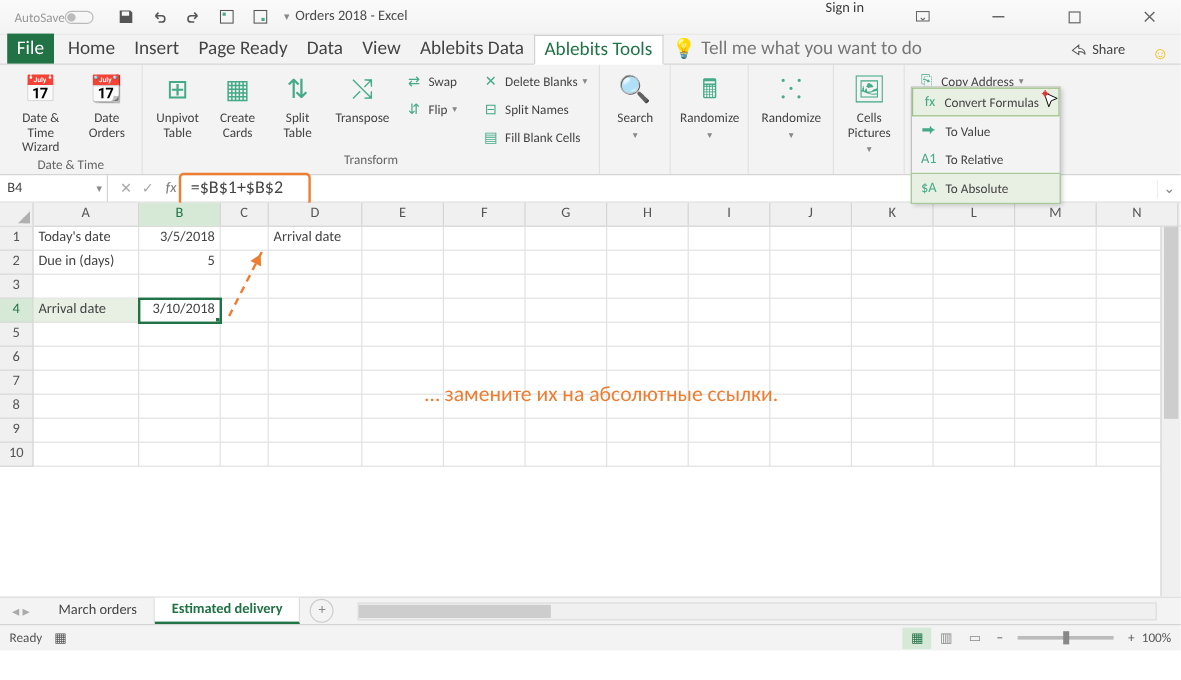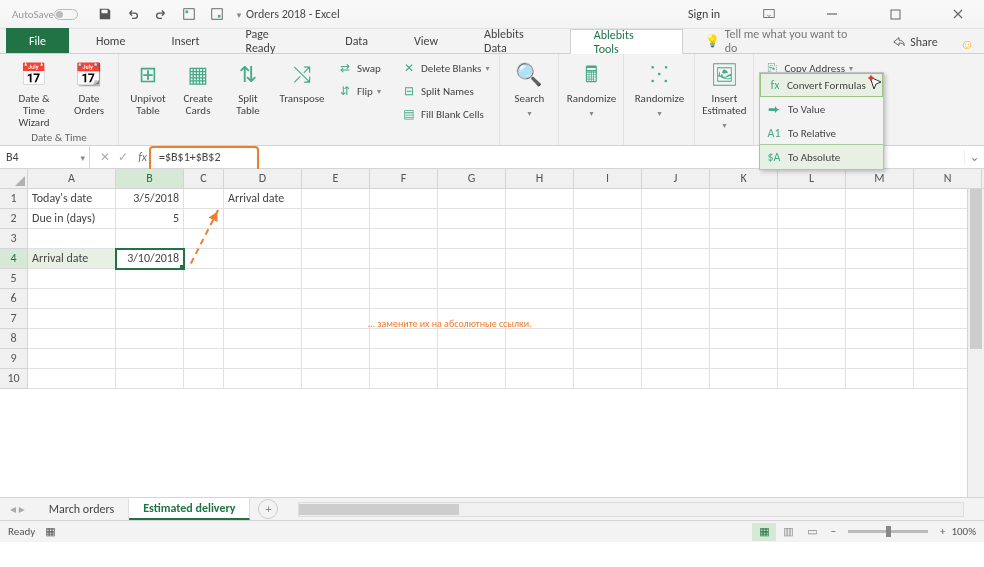--- a/index.html
+++ b/index.html
@@ -4,25 +4,25 @@
 <style>
 *{box-sizing:border-box;margin:0;padding:0;font-family:"Segoe UI",Calibri,sans-serif;user-select:none}
 body{width:984px;height:567px;background:#fff;overflow:hidden;font-size:12px;color:#444;position:relative}
 .titlebar{height:29px;background:linear-gradient(#fafafa,#f3f3f3);display:flex;align-items:center;border-bottom:1px solid #e1e1e1;padding:0 4px}
 .autosave{color:#999;font-size:11px;display:flex;align-items:center;gap:0;padding:0 8px}
 .autosave-toggle{display:inline-block;width:24px;height:11px;border:1px solid #bbb;border-radius:6px;position:relative}
 .autosave-toggle::after{content:"";position:absolute;left:1px;top:1px;width:7px;height:7px;border-radius:50%;background:#bbb}
 .qat{display:flex;gap:2px;margin-left:6px}
 .qat-btn{width:26px;height:22px;display:flex;align-items:center;justify-content:center;color:#555;cursor:pointer}
 .title-center{flex:1;color:#4a4a4a;font-size:12px}
-.title-right{display:flex;align-items:center;gap:19px}
+.title-right{display:flex;gap:19px}
 .signin{color:#3a3a3a;font-size:12px;cursor:pointer;padding:0 8px}
 .winbtn{width:44px;height:29px;display:flex;align-items:center;justify-content:center;cursor:pointer;color:#666}
 .ribbon-tabs{height:25px;background:#f3f3f3;display:flex;align-items:flex-end;padding-left:6px;border-bottom:1px solid #d0d0d0}
-.tab{padding:4px 23px;cursor:pointer;font-size:12px;color:#444;height:25px;display:flex;align-items:center}
+.tab{padding:4px 8px;cursor:pointer;font-size:16px;color:#444;height:25px;display:flex;align-items:center}
 .tab.file{background:#217346;color:#fff;margin-right:4px}
 .tab.active{background:#fff;border:1px solid #d0d0d0;border-bottom:1px solid #fff;color:#217346;position:relative;top:1px}
 .tab.tell{color:#777;display:flex;gap:4px}
 .tab-spacer{flex:1}
 .share{padding:4px 12px;color:#444;display:flex;align-items:center;gap:4px;cursor:pointer}
 .smile{font-size:14px;color:#f5b800;padding:0 10px}
 .ribbon{height:92px;background:#f3f3f3;display:flex;border-bottom:1px solid #d4d4d4;position:relative}
 .group{display:flex;flex-direction:column;padding:3px 6px;border-right:1px solid #e1e1e1}
 .group-body{flex:1;display:flex;gap:4px;align-items:flex-start}
 .group-label{text-align:center;font-size:11px;color:#666;height:15px}
@@ -34,40 +34,40 @@
 .dropdown-menu{position:absolute;right:100px;top:18px;width:125px;background:#f3f3f3;border:1px solid #c0c0c0;box-shadow:2px 2px 4px rgba(0,0,0,0.2);z-index:10}
 .menu-head{background:#e8f0e4;border:1px solid #9cc184;padding:3px 6px;display:flex;align-items:center;gap:4px;font-size:11px}
 .menu-item{padding:4px 6px;display:flex;align-items:center;gap:6px;font-size:11px;cursor:pointer}
 .menu-item.hl{background:#e8f0e4;outline:1px solid #a8c99a}
 .cursor-click{position:absolute;left:108px;top:2px;font-size:14px;z-index:11}
 .namebox-row{height:23px;display:flex;align-items:center;border-bottom:1px solid #d4d4d4;background:#fff}
 .namebox{width:90px;border-right:1px solid #d4d4d4;height:100%;display:flex;align-items:center;padding:0 6px;position:relative;font-size:12px}
 .namebox::after{content:"▾";position:absolute;right:4px;color:#888;font-size:9px}
 .fx-btns{display:flex;align-items:center;gap:8px;padding:0 10px;color:#aaa}
 .fx-label{font-style:italic;color:#777;font-size:12px;padding-right:6px}
-.formula-input{flex:1;padding:0 6px;font-size:12px;position:relative}
+.formula-input{flex:1;padding:0 6px;font-size:15px;position:relative}
 .formula-hl{position:absolute;left:-4px;top:-4px;width:110px;height:28px;border:2px solid #ed7d31;border-radius:4px;pointer-events:none}
 .fexpand{width:20px;text-align:center;color:#888;border-left:1px solid #eee;cursor:pointer}
 .grid-area{position:relative;height:328px;overflow:hidden;background:#fff}
 .colheads{display:flex;height:20px;background:#f0f0f0;border-bottom:1px solid #d4d4d4}
 .corner{width:28px;border-right:1px solid #d4d4d4;background:#f0f0f0;position:relative}
 .corner::after{content:"";position:absolute;right:2px;bottom:2px;border:5px solid transparent;border-right-color:#b0b0b0;border-bottom-color:#b0b0b0}
 .colhead{width:68px;text-align:center;border-right:1px solid #d4d4d4;font-size:12px;color:#555;line-height:19px;cursor:pointer}
 .colhead.hl{background:#d6e9d6;color:#217346}
 .rows{display:flex;flex-direction:column}
 .row{display:flex;height:20px}
 .rowhead{width:28px;background:#f0f0f0;border-right:1px solid #d4d4d4;border-bottom:1px solid #d4d4d4;text-align:center;font-size:12px;color:#555;line-height:19px;cursor:pointer}
 .rowhead.hl{background:#d6e9d6;color:#217346}
 .cell{width:68px;border-right:1px solid #e1e1e1;border-bottom:1px solid #e1e1e1;padding:0 4px;font-size:12px;line-height:19px;overflow:hidden;white-space:nowrap;cursor:cell}
 .cell.ralign{text-align:right}
 .cell.wide{width:88px}
 .colhead.wide{width:88px}
 .selcell{outline:2px solid #217346;outline-offset:-1px;position:relative}
 .selcell::after{content:"";position:absolute;right:-3px;bottom:-3px;width:6px;height:6px;background:#217346}
-.annot{position:absolute;left:368px;top:148px;color:#ed7d31;font-size:10px}
+.annot{position:absolute;left:354px;top:148px;color:#ed7d31;font-size:18px}
 .arrow{position:absolute;left:190px;top:94px;width:60px;height:30px;border-top:2px dashed #ed7d31;transform:rotate(-63deg);transform-origin:left top}
 .arrow::after{content:"";position:absolute;right:-3px;top:-6px;border:5px solid transparent;border-left:9px solid #ed7d31}
 .vscroll{position:absolute;right:0;top:20px;width:17px;bottom:0;background:#f0f0f0;border-left:1px solid #d4d4d4}
 .vthumb{position:absolute;top:0;left:2px;right:2px;height:160px;background:#cdcdcd}
 .sheettabs{height:23px;background:#f3f3f3;display:flex;align-items:center;border-top:1px solid #d4d4d4}
 .tabnav{display:flex;gap:6px;padding:0 10px;color:#aaa}
 .sheet{padding:3px 14px;font-size:12px;cursor:pointer;border-right:1px solid #ddd}
 .sheet.active{background:#fff;border-bottom:2px solid #217346;font-weight:600;color:#217346}
 .newsheet{width:20px;height:20px;border:1px solid #ccc;border-radius:50%;display:flex;align-items:center;justify-content:center;margin-left:8px;color:#888;cursor:pointer}
 .hscroll{flex:1;margin:0 20px;height:15px;background:#f0f0f0;position:relative;border:1px solid #ddd}
@@ -220,20 +220,21 @@
         <div class="small-btn">
             <span class="small-icon">⊟</span>
             <span>Split Names</span>
           </div>
         <div class="small-btn">
             <span class="small-icon">▤</span>
             <span>Fill Blank Cells</span>
           </div>
       </div>
     </div>
+    <div class="group-label">Transform</div>
   </div>
   <div class="group">
     <div class="group-body">
       <div class="big-btn">
           <span class="big-icon">🔍</span>
           <span>Search</span>
           <span style="font-size:8px;color:#888">▾</span>
         </div>
     </div>
       <div class="group-label"></div>
@@ -255,21 +256,21 @@
           <span>Randomize</span>
           <span style="font-size:8px;color:#888">▾</span>
         </div>
     </div>
       <div class="group-label"></div>
   </div>
   <div class="group">
     <div class="group-body">
       <div class="big-btn">
           <span class="big-icon">🖼</span>
-          <span>Insert Estimated</span>
+          <span>Cells Pictures</span>
           <span style="font-size:8px;color:#888">▾</span>
         </div>
     </div>
       <div class="group-label"></div>
   </div>
   <div class="group" style="border:none">
     <div class="group-body">
       <div class="stack">
         <div class="small-btn">
             <span class="small-icon">⎘</span>

